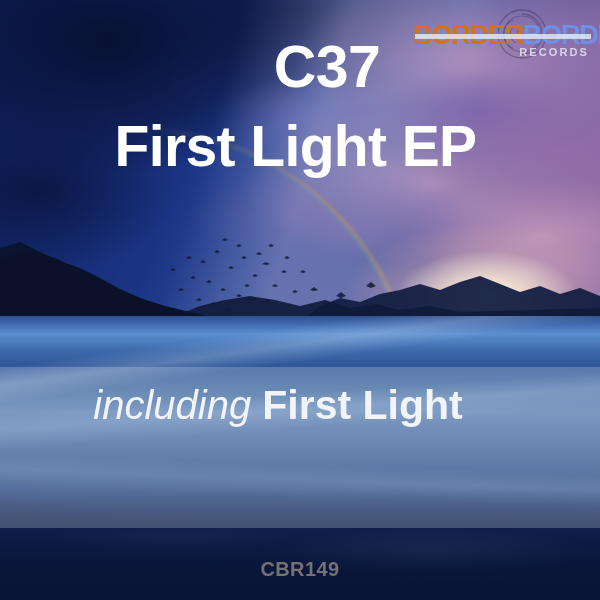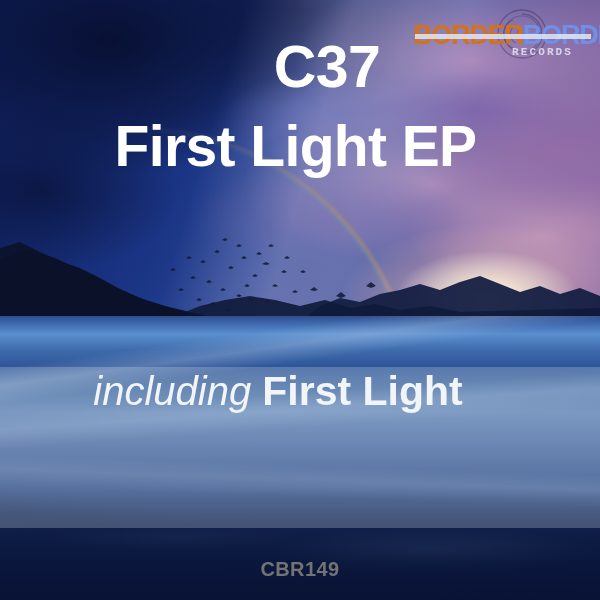--- a/index.html
+++ b/index.html
@@ -162,21 +162,21 @@
     left: 0; top: 118px; width: 591px;
     text-align: center;
     color: #ffffff;
     font-size: 57px;
     font-weight: bold;
     letter-spacing: -0.6px;
     line-height: 1;
   }
   .tracks {
     position: absolute;
-    left: 0; top: 366px; width: 556px;
+    left: 0; top: 380px; width: 556px;
     text-align: center;
     color: #f2f4f7;
     line-height: 1.26;
   }
   .tracks-line { white-space: nowrap; }
   .tr-italic {
     font-style: italic;
     font-weight: normal;
     font-size: 40px;
   }
@@ -218,27 +218,26 @@
   .logo-cross { color: #d2731b; }
   .logo-border { color: #6f8fe8; }
   .logo-strike {
     position: absolute;
     left: 2px; top: 25px;
     width: 176px; height: 5px;
     background: rgba(228,234,246,.82);
   }
   .logo-records {
     position: absolute;
-    right: 20px; top: 38px;
+    right: 4px; top: 38px;
     font-size: 11px;
     font-weight: bold;
     letter-spacing: 2.1px;
     color: rgba(232,236,246,.80);
     line-height: 1;
-    font-family: Liberation Mono, monospace;
   }
 </style>
 </head>
 <body>
 
 <div id="cover">
 
   <div class="layer sky-base"></div>
   <div class="layer cloud-dark-tl"></div>
   <div class="layer cloud-pink"></div>

